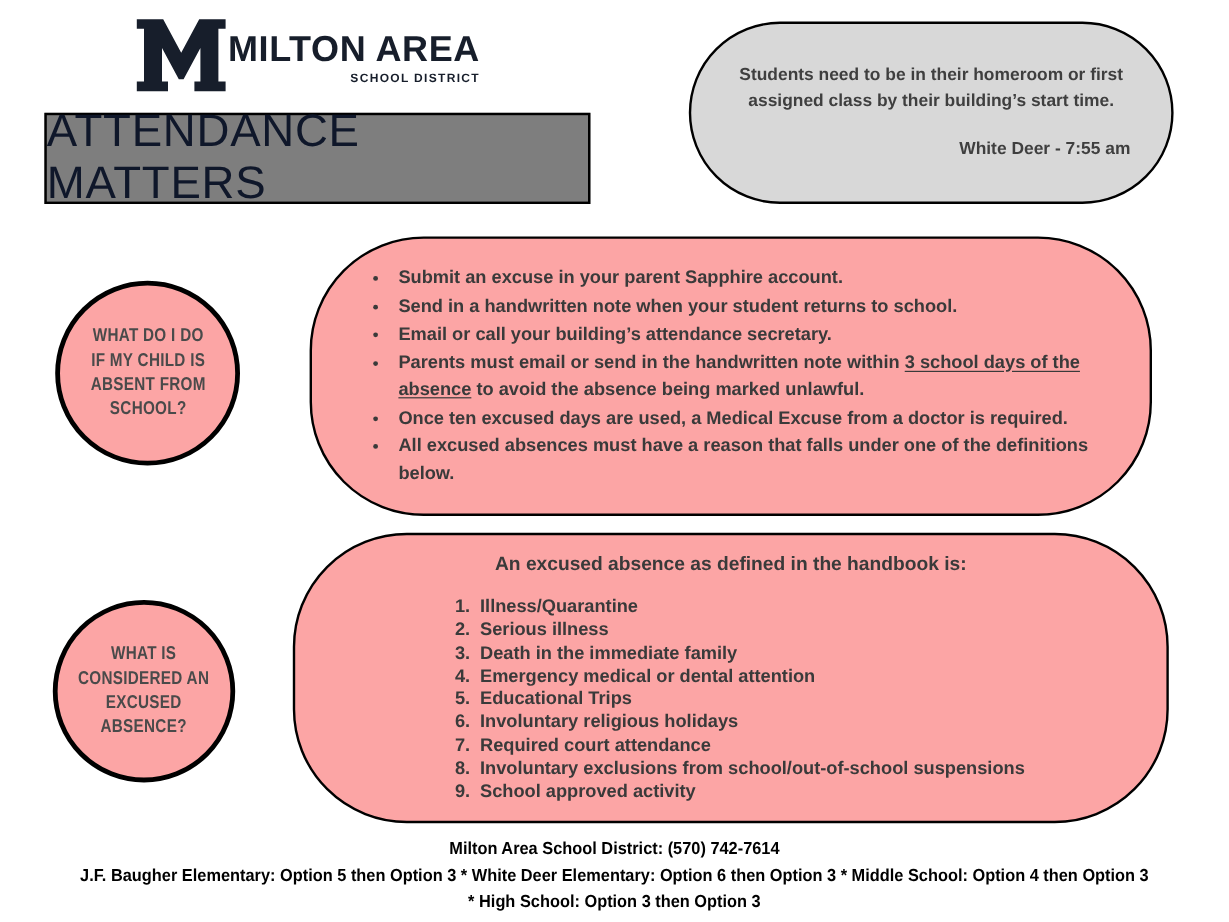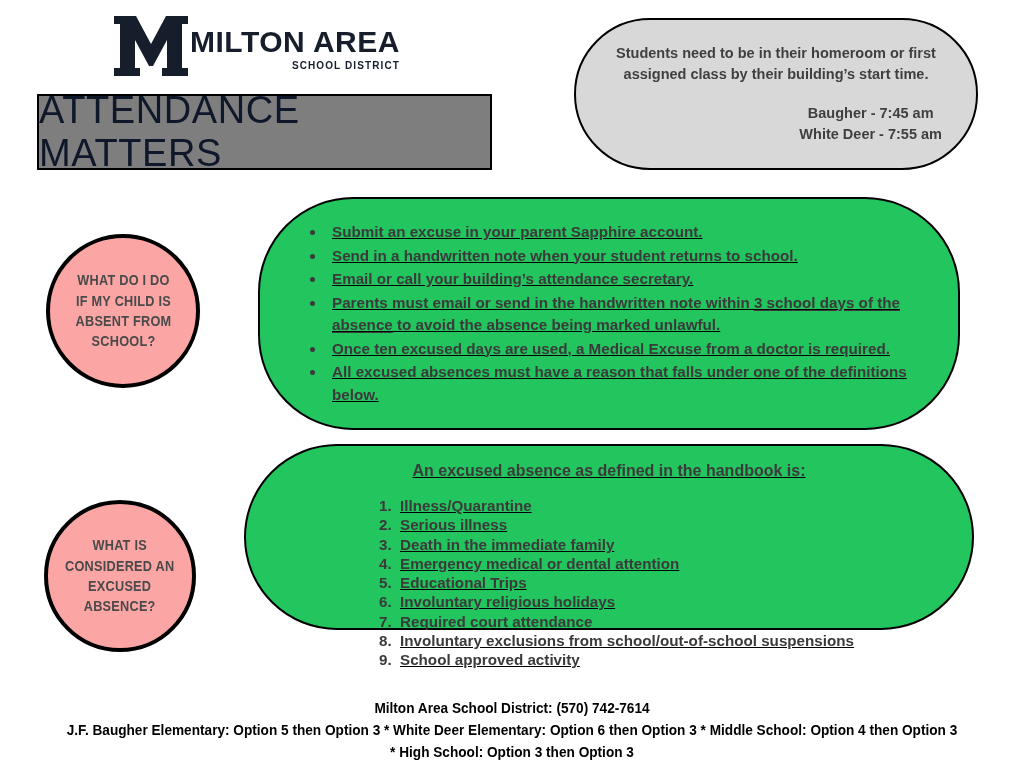--- a/index.html
+++ b/index.html
@@ -136,38 +136,37 @@
   #circle-excused {
     left: 44px;
     top: 500px;
     width: 152px;
     height: 152px;
   }
 
   
   .content-panel {
     position: absolute;
-    background: #22c55e;
+    background: #fca5a5;
     border: 2.5px solid #000000;
     box-sizing: border-box;
-    text-decoration: underline;
   }
   #panel-what-to-do {
     left: 258px;
     top: 197px;
     width: 702px;
     height: 233px;
     border-radius: 95px;
     padding: 22px 30px 0 38px;
   }
   #panel-excused {
     left: 244px;
     top: 444px;
     width: 730px;
-    height: 186px;
+    height: 242px;
     border-radius: 95px;
     padding: 16px 40px 0 40px;
   }
 
   
   #what-to-do-list {
     margin: 0;
     padding-left: 28px;
     list-style: disc;
   }
@@ -234,21 +233,20 @@
   </div>
 </div>
 
 <div id="attendance-banner">
   <div id="attendance-banner-text">ATTENDANCE MATTERS</div>
 </div>
 
 <div id="start-times-box">
   <div class="intro">Students need to be in their homeroom or first assigned class by their building’s start time.</div>
   <div class="times">
-    <div>Baugher - 7:45 am</div>
     <div>White Deer - 7:55 am</div>
   </div>
 </div>
 
 <div class="question-circle" id="circle-absent">
   <div class="circle-text">WHAT DO I DO
 IF MY CHILD IS
 ABSENT FROM
 SCHOOL?</div>
 </div>

